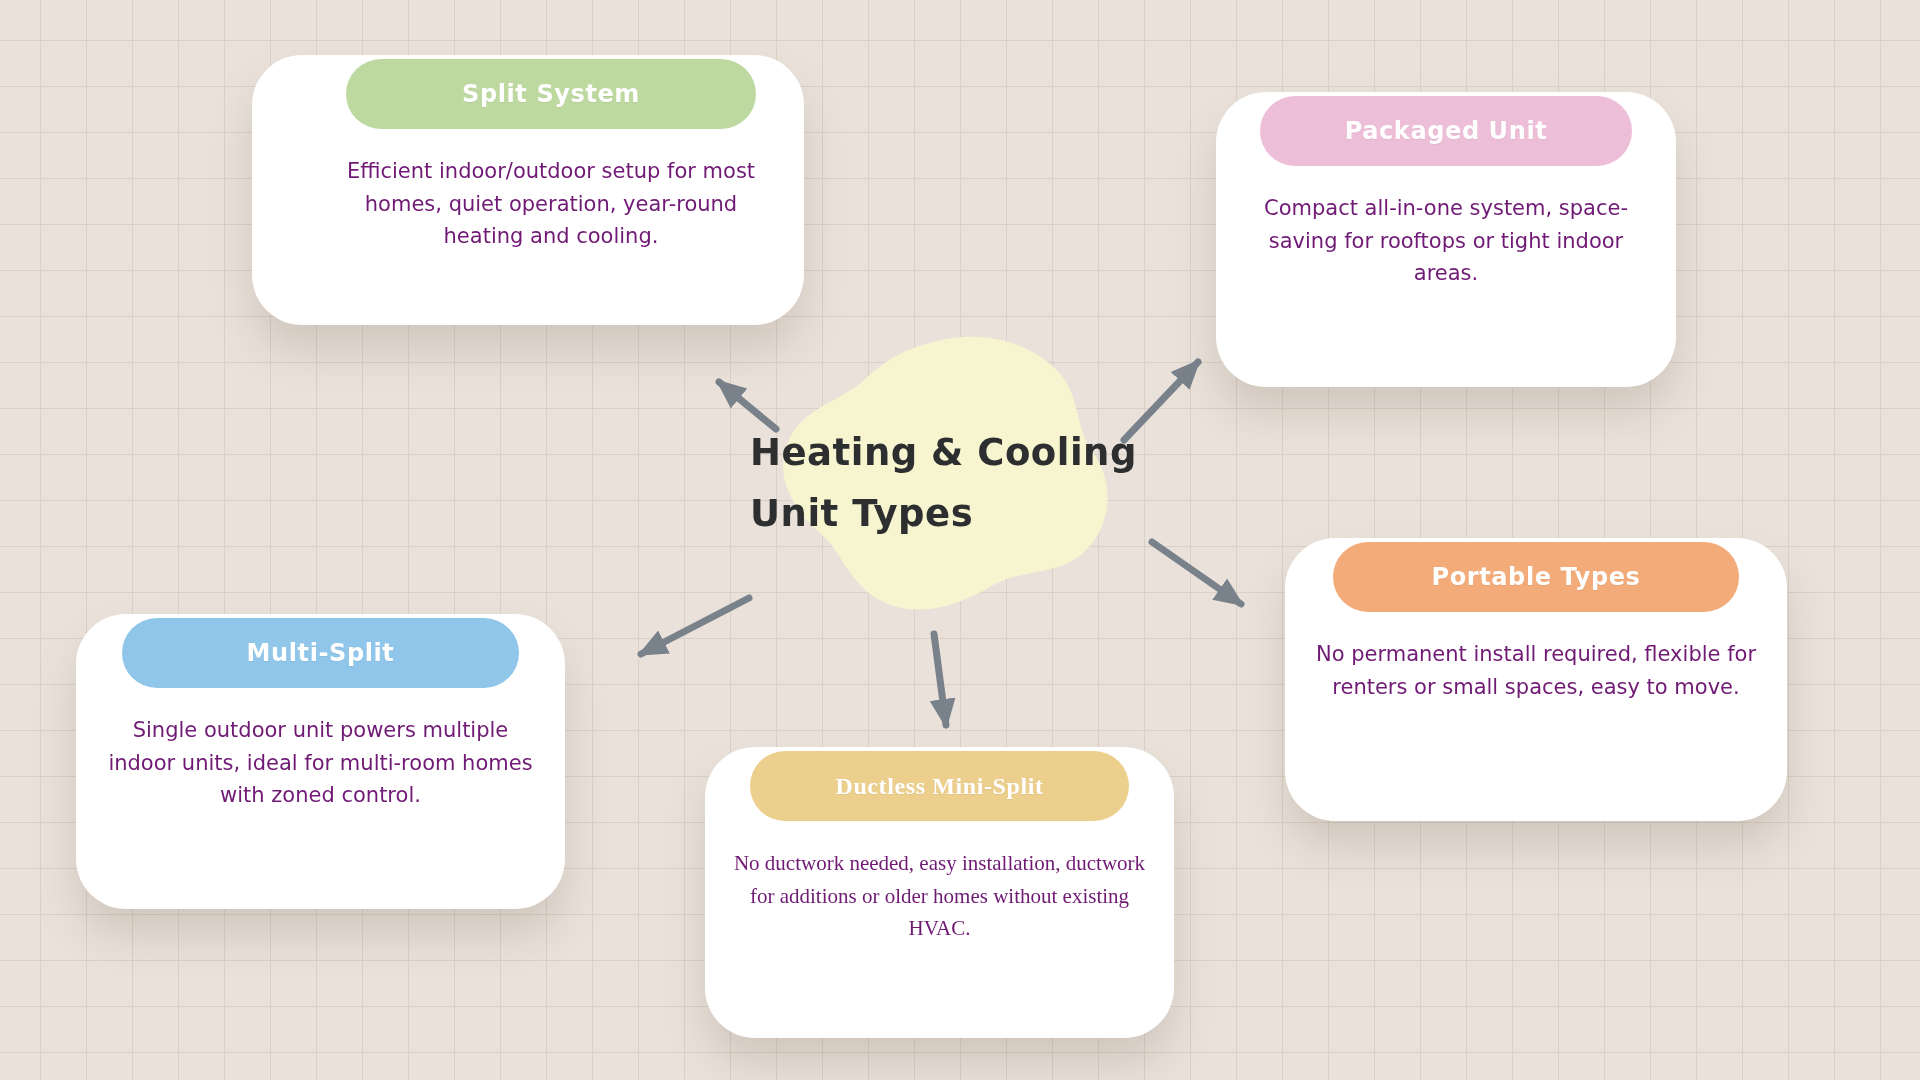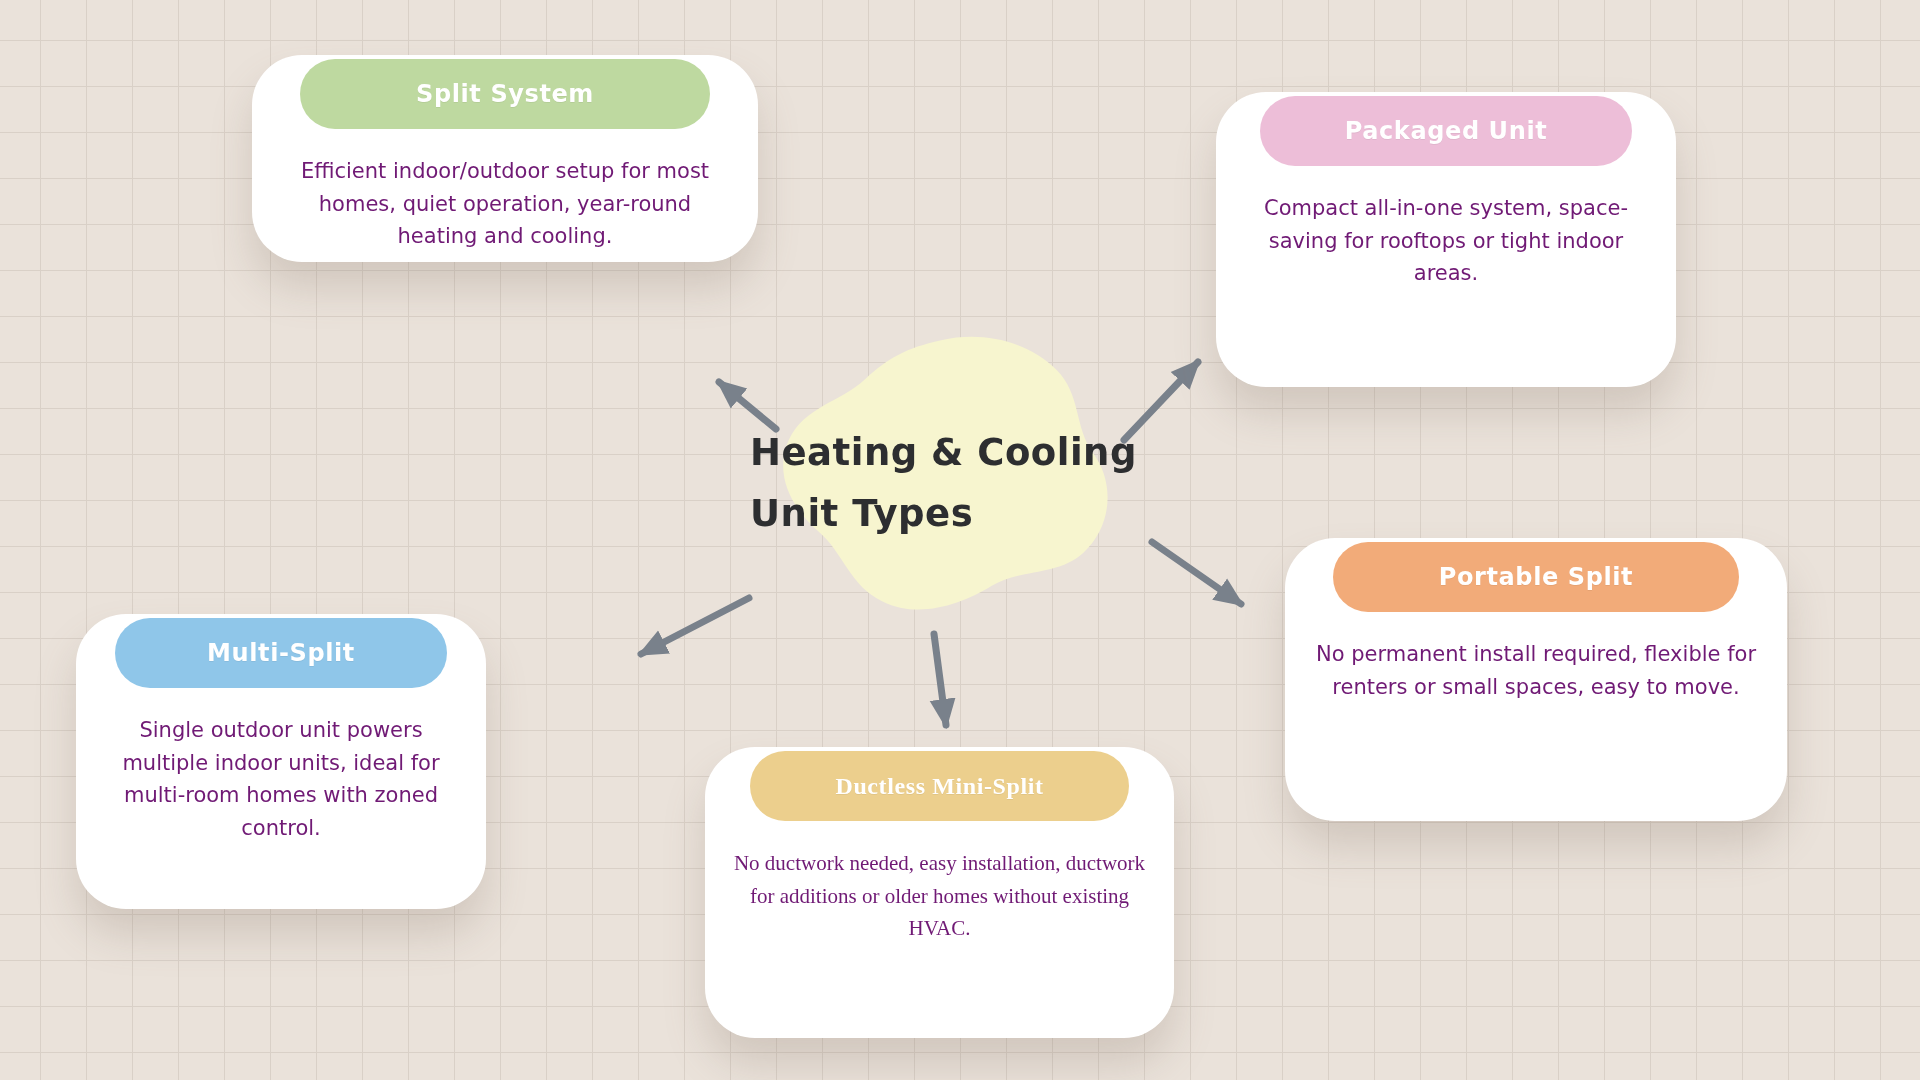--- a/index.html
+++ b/index.html
@@ -45,24 +45,24 @@
   }
   .card-body {
     margin: 0;
     padding: 26px 28px 0;
     font-size: 21px;
     line-height: 1.55;
     color: #701a75;
     text-align: center;
   }
   
-  .card-split     { left: 252px;  top: 55px;  width: 506px; height: 207px; }
+  .card-split     { left: 252px;  top: 55px;  width: 506px; height: 270px; padding-left: 46px; }
   .card-packaged  { left: 1216px; top: 92px;  width: 460px; height: 295px; }
   .card-portable  { left: 1285px; top: 538px; width: 502px; height: 283px; }
-  .card-multi     { left: 76px;   top: 614px; width: 410px; height: 295px; }
+  .card-multi     { left: 76px;   top: 614px; width: 489px; height: 295px; }
   .card-ductless  { left: 705px;  top: 747px; width: 469px; height: 291px; font-family: Liberation Serif, serif; }
 
   .center-blob {
     position: absolute;
     left: 750px;
     top: 325px;
     width: 390px;
     height: 315px;
   }
   .center-blob svg { position: absolute; inset: 0; }
@@ -132,21 +132,21 @@
 
   <div class="card card-packaged">
     <div class="pill" style="background: rgb(237, 190, 216);">
       <span>Packaged Unit</span>
     </div>
     <p class="card-body">Compact all-in-one system, space-saving for rooftops or tight indoor areas.</p>
   </div>
 
   <div class="card card-portable">
     <div class="pill" style="background: rgb(242, 171, 121);">
-      <span>Portable Split</span>
+      <span>Portable Types</span>
     </div>
     <p class="card-body">No permanent install required, flexible for renters or small spaces, easy to move.</p>
   </div>
 
   <div class="card card-multi">
     <div class="pill" style="background: rgb(143, 198, 233);">
       <span>Multi-Split</span>
     </div>
     <p class="card-body">Single outdoor unit powers multiple indoor units, ideal for multi-room homes with zoned control.</p>
   </div>

